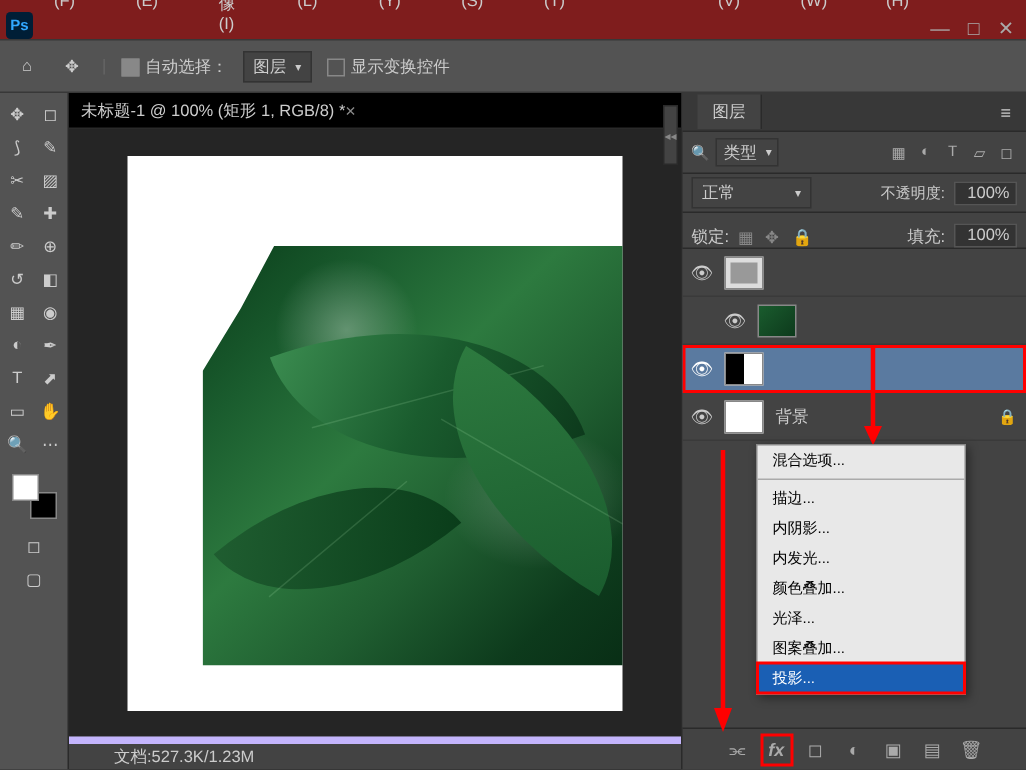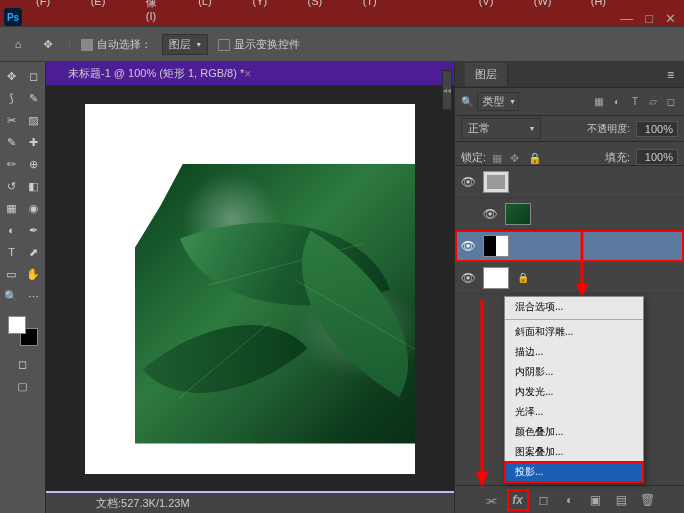--- a/index.html
+++ b/index.html
@@ -17,36 +17,36 @@
 .checkbox.checked{background:#888}
 .dropdown{background:#434343;border:1px solid #333;padding:2px 6px;display:flex;align-items:center;gap:6px}
 .main{display:flex;height:calc(100% - 62px)}
 .toolbox{width:46px;background:#535353;border-right:1px solid #2a2a2a;padding:4px 2px;display:flex;flex-direction:column;align-items:center;gap:2px}
 .tool-grid{display:grid;grid-template-columns:20px 20px;gap:2px}
 .tool{width:20px;height:20px;display:flex;align-items:center;justify-content:center;cursor:default;position:relative}
 .swatches{margin-top:8px;position:relative;width:30px;height:30px}
 .swatch-fg{position:absolute;top:0;left:0;width:18px;height:18px;background:#fff;border:1px solid #888}
 .swatch-bg{position:absolute;bottom:0;right:0;width:18px;height:18px;background:#000;border:1px solid #888}
 .canvas-area{flex:1;background:#252525;display:flex;flex-direction:column;position:relative;overflow:hidden}
-.doc-tab{height:24px;background:#4c1d95;border-bottom:1px solid #2a2a2a;display:flex;align-items:center;padding:0 22px;gap:0}
+.doc-tab{height:24px;background:#000000;border-bottom:1px solid #2a2a2a;display:flex;align-items:center;padding:0 8px;gap:0}
 .doc-tab-x{font-size:12px;color:#888}
 .canvas-wrap{flex:1;display:flex;align-items:center;justify-content:center;padding:20px;overflow:hidden}
 .canvas{width:330px;height:370px;background:#fff;position:relative;overflow:hidden}
 .image-shape{position:absolute;top:60px;left:50px;width:320px;height:280px;overflow:hidden}
 .plant-img{width:100%;height:100%;background:
 radial-gradient(ellipse at 30% 20%,rgba(255,255,255,0.3) 0%,transparent 15%),
 radial-gradient(ellipse at 70% 60%,rgba(255,255,255,0.2) 0%,transparent 20%),
 linear-gradient(135deg,#0a3d1a 0%,#1a5c2e 20%,#2d7a3f 40%,#1f5d30 60%,#0d3a1c 80%,#062812 100%);
 position:relative;clip-path:polygon(15% 0,100% 0,100% 100%,0 100%,0 30%,8% 15%)}
 .leaf{position:absolute;border-radius:0 100% 0 100%;background:linear-gradient(135deg,#3a8b4f,#1a5c2e,#0d3a1c)}
 .leaf1{width:180px;height:120px;top:40px;left:60px;transform:rotate(-20deg)}
 .leaf2{width:160px;height:100px;top:100px;left:140px;transform:rotate(30deg);background:linear-gradient(135deg,#2d7a3f,#1a5c2e)}
 .leaf3{width:140px;height:90px;top:150px;left:20px;transform:rotate(-40deg);background:linear-gradient(135deg,#1f5d30,#0a3d1a)}
 .vein{position:absolute;background:rgba(200,255,200,0.15);height:1px}
-.statusbar{height:22px;background:#434343;border-top:2px solid #c4b5fd;display:flex;align-items:center;padding:0 50px;font-size:10px;color:#999}
+.statusbar{height:22px;background:#434343;border-top:5px solid #c4b5fd;display:flex;align-items:center;padding:0 30px;font-size:10px;color:#999}
 .right-panel{width:230px;background:#434343;border-left:1px solid #2a2a2a;display:flex;flex-direction:column}
 .panel-tab{height:26px;background:#383838;border-bottom:1px solid #2a2a2a;display:flex;align-items:center;padding:0 10px}
 .panel-tab-active{background:#434343;padding:4px 10px;border-right:1px solid #2a2a2a}
 .panel-filter{height:28px;border-bottom:1px solid #2a2a2a;display:flex;align-items:center;padding:0 6px;gap:4px}
 .filter-icons{display:flex;gap:4px;margin-left:auto}
 .filter-icons span{width:14px;height:14px;display:inline-flex;align-items:center;justify-content:center;font-size:10px;color:#aaa}
 .blend-row{height:26px;border-bottom:1px solid #2a2a2a;display:flex;align-items:center;padding:0 6px;gap:6px}
 .opacity-input{background:#333;border:1px solid #555;padding:1px 4px;width:42px;text-align:right}
 .lock-row{height:24px;border-bottom:1px solid #2a2a2a;display:flex;align-items:flex-end;padding:0 6px;gap:6px;font-size:10px}
 .lock-icons{display:flex;gap:4px}
@@ -222,46 +222,46 @@
         <span class="eye">👁</span>
         <div class="thumb img"></div>
       </div>
       <div class="layer sel">
         <span class="eye">👁</span>
         <div class="thumb mask"></div>
       </div>
       <div class="layer">
         <span class="eye">👁</span>
         <div class="thumb"></div>
+        <span class="layer-name">背景</span>
         <span class="lock-icon">🔒</span>
       </div>
     </div>
     <div class="panel-bottom">
       <span>⫘</span>
       <span class="fx-btn">fx</span>
       <span>◻</span>
       <span>◐</span>
       <span>▣</span>
       <span>▤</span>
       <span>🗑</span>
     </div>
   </div>
 </div>
 
 <div class="collapse-btn">◂◂</div>
 
 <div class="fx-menu">
   <div class="fx-item">混合选项...</div>
   <div class="fx-sep"></div>
-  <div class="fx-item">斜面和浮雕...</div>
   <div class="fx-item">描边...</div>
   <div class="fx-item">内阴影...</div>
   <div class="fx-item">内发光...</div>
+  <div class="fx-item">颜色叠加...</div>
   <div class="fx-item">光泽...</div>
-  <div class="fx-item">颜色叠加...</div>
   <div class="fx-item">图案叠加...</div>
   <div class="fx-item hl">投影...</div>
 </div>
 
 <svg class="arrow" style="left:567px;top:232px" width="30" height="70">
   <line class="arrow-line" x1="15" y1="0" x2="15" y2="55"></line>
   <polygon class="arrow-head" points="15,65 9,52 21,52"></polygon>
 </svg>
 <svg class="arrow" style="left:467px;top:300px" width="30" height="190">
   <line class="arrow-line" x1="15" y1="0" x2="15" y2="175"></line>

